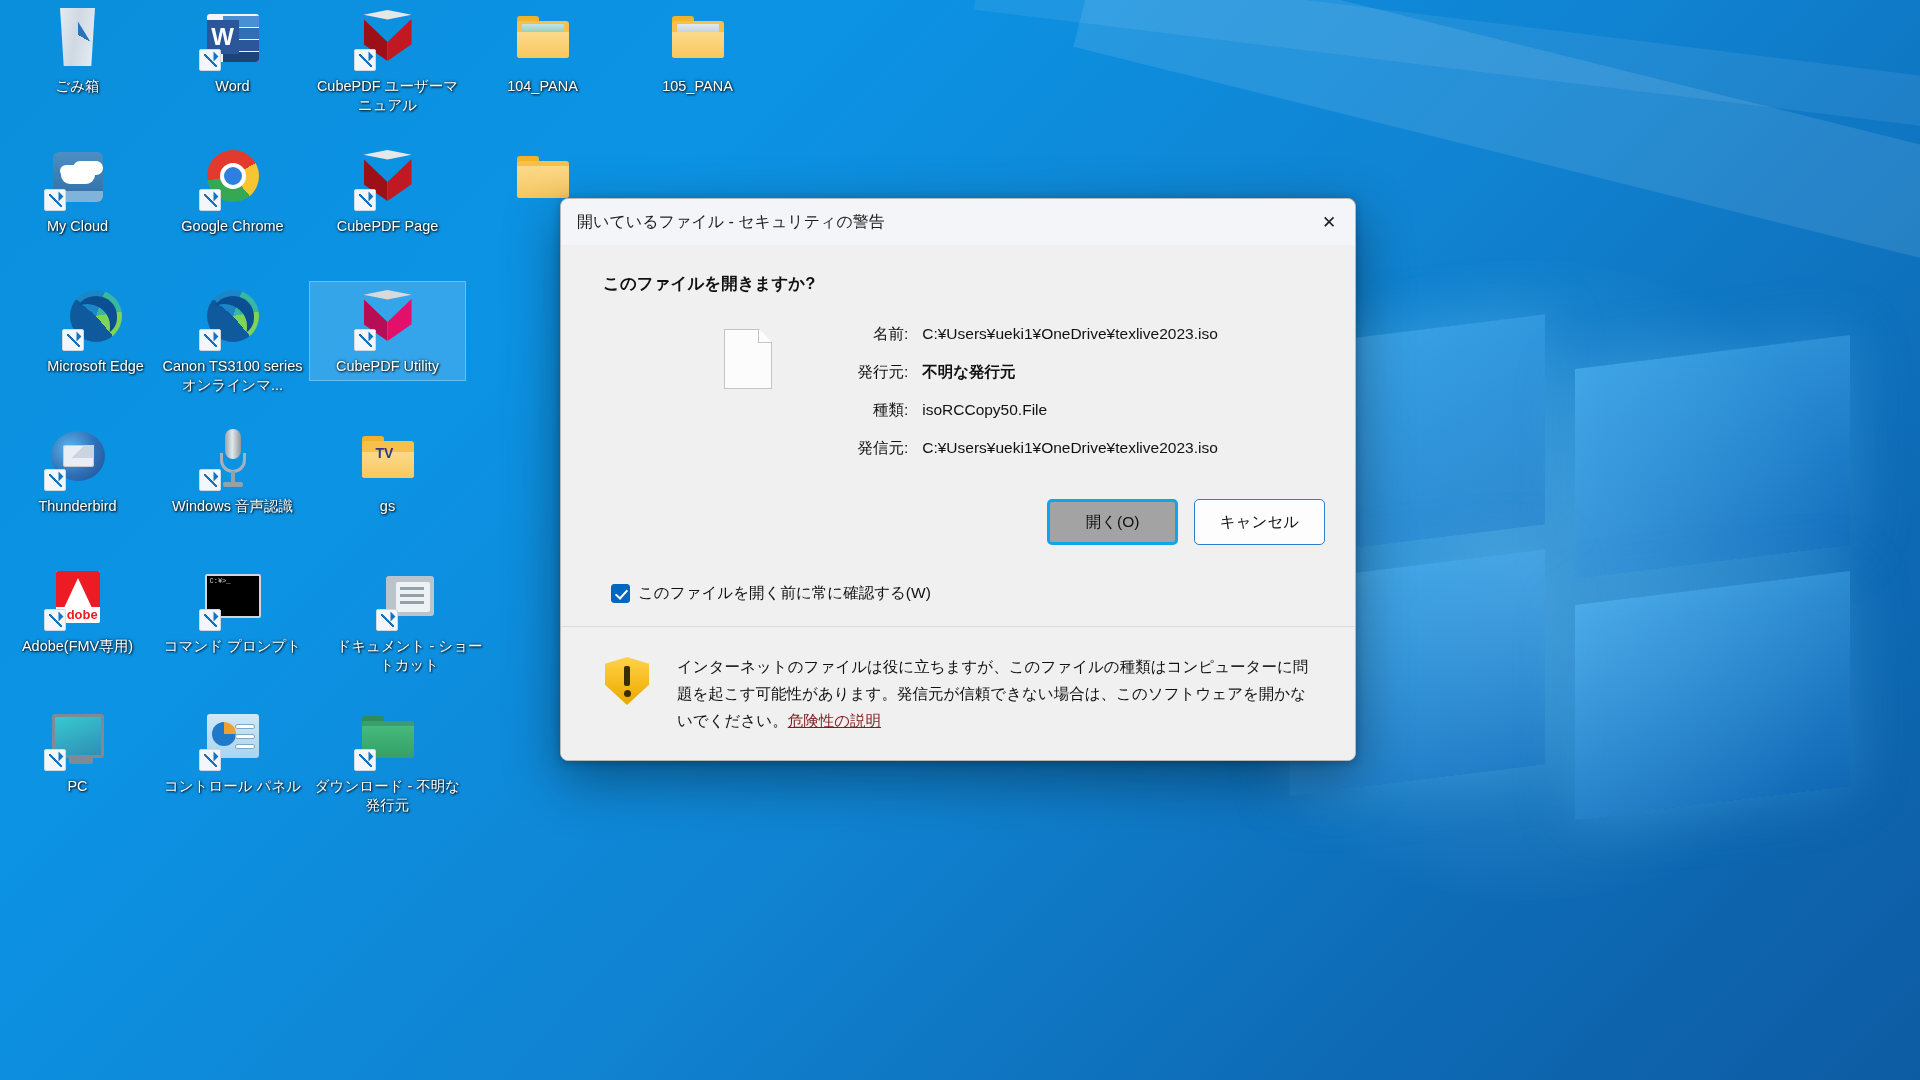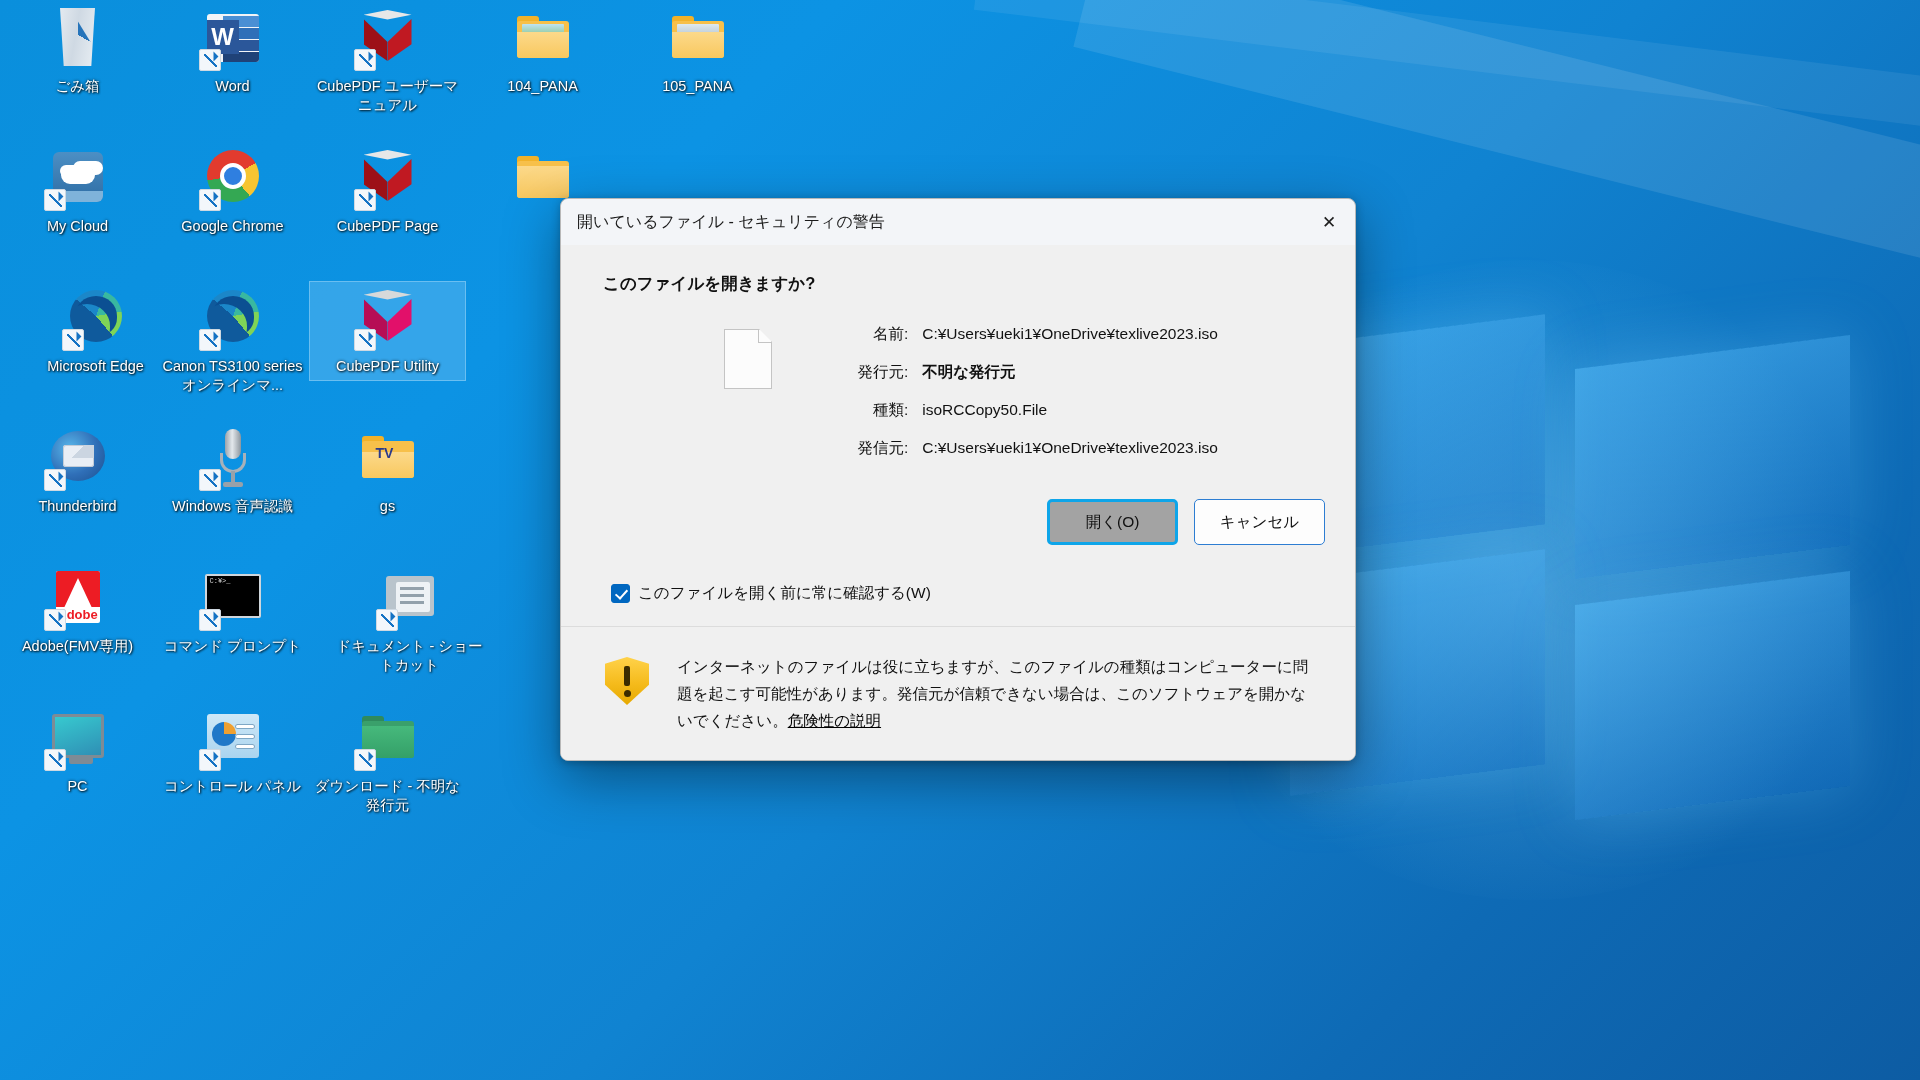--- a/index.html
+++ b/index.html
@@ -483,21 +483,21 @@
     width: 7px; height: 7px;
     background: #3b2c00; border-radius: 50%;
   }
   #warn-text {
     font-size: 15.5px;
     line-height: 27px;
     color: #111;
     max-width: 640px;
   }
   #warn-link {
-    color: #000000;
+    color: #7f1d1d;
     text-decoration: underline;
     cursor: default;
   }
 </style>
 </head>
 <body>
 
 <div id="desktop">
 
   <div class="ray" style="left:1100px; top:-60px; width:900px; height:110px; transform: rotate(14deg);"></div>

